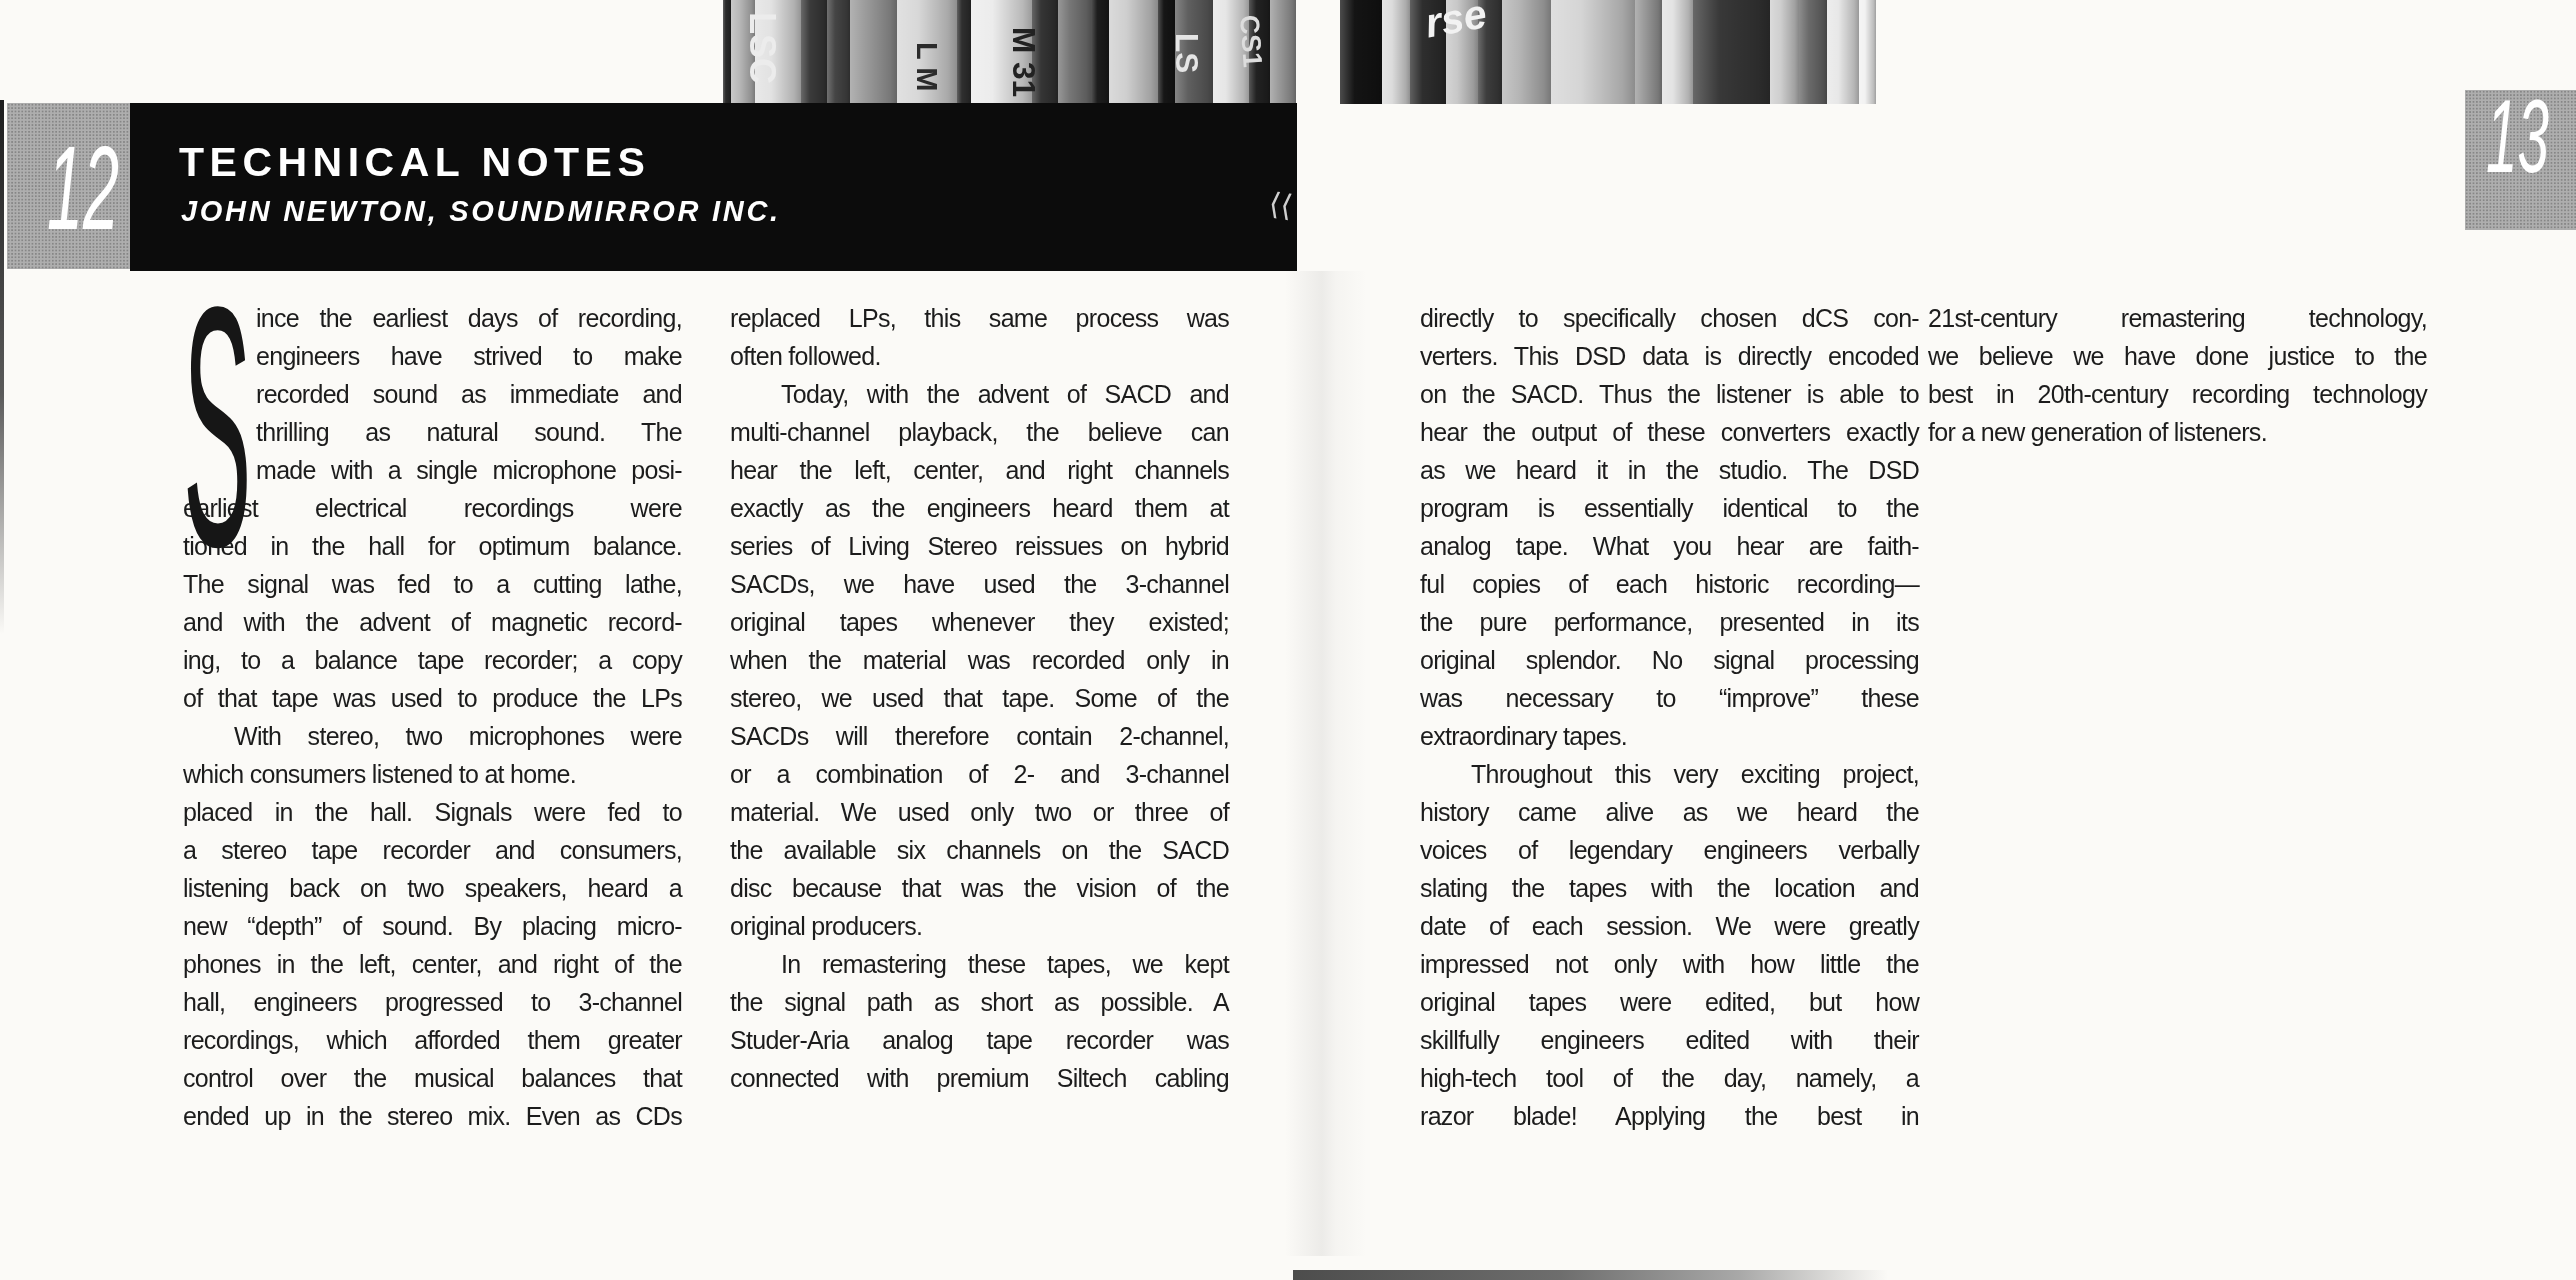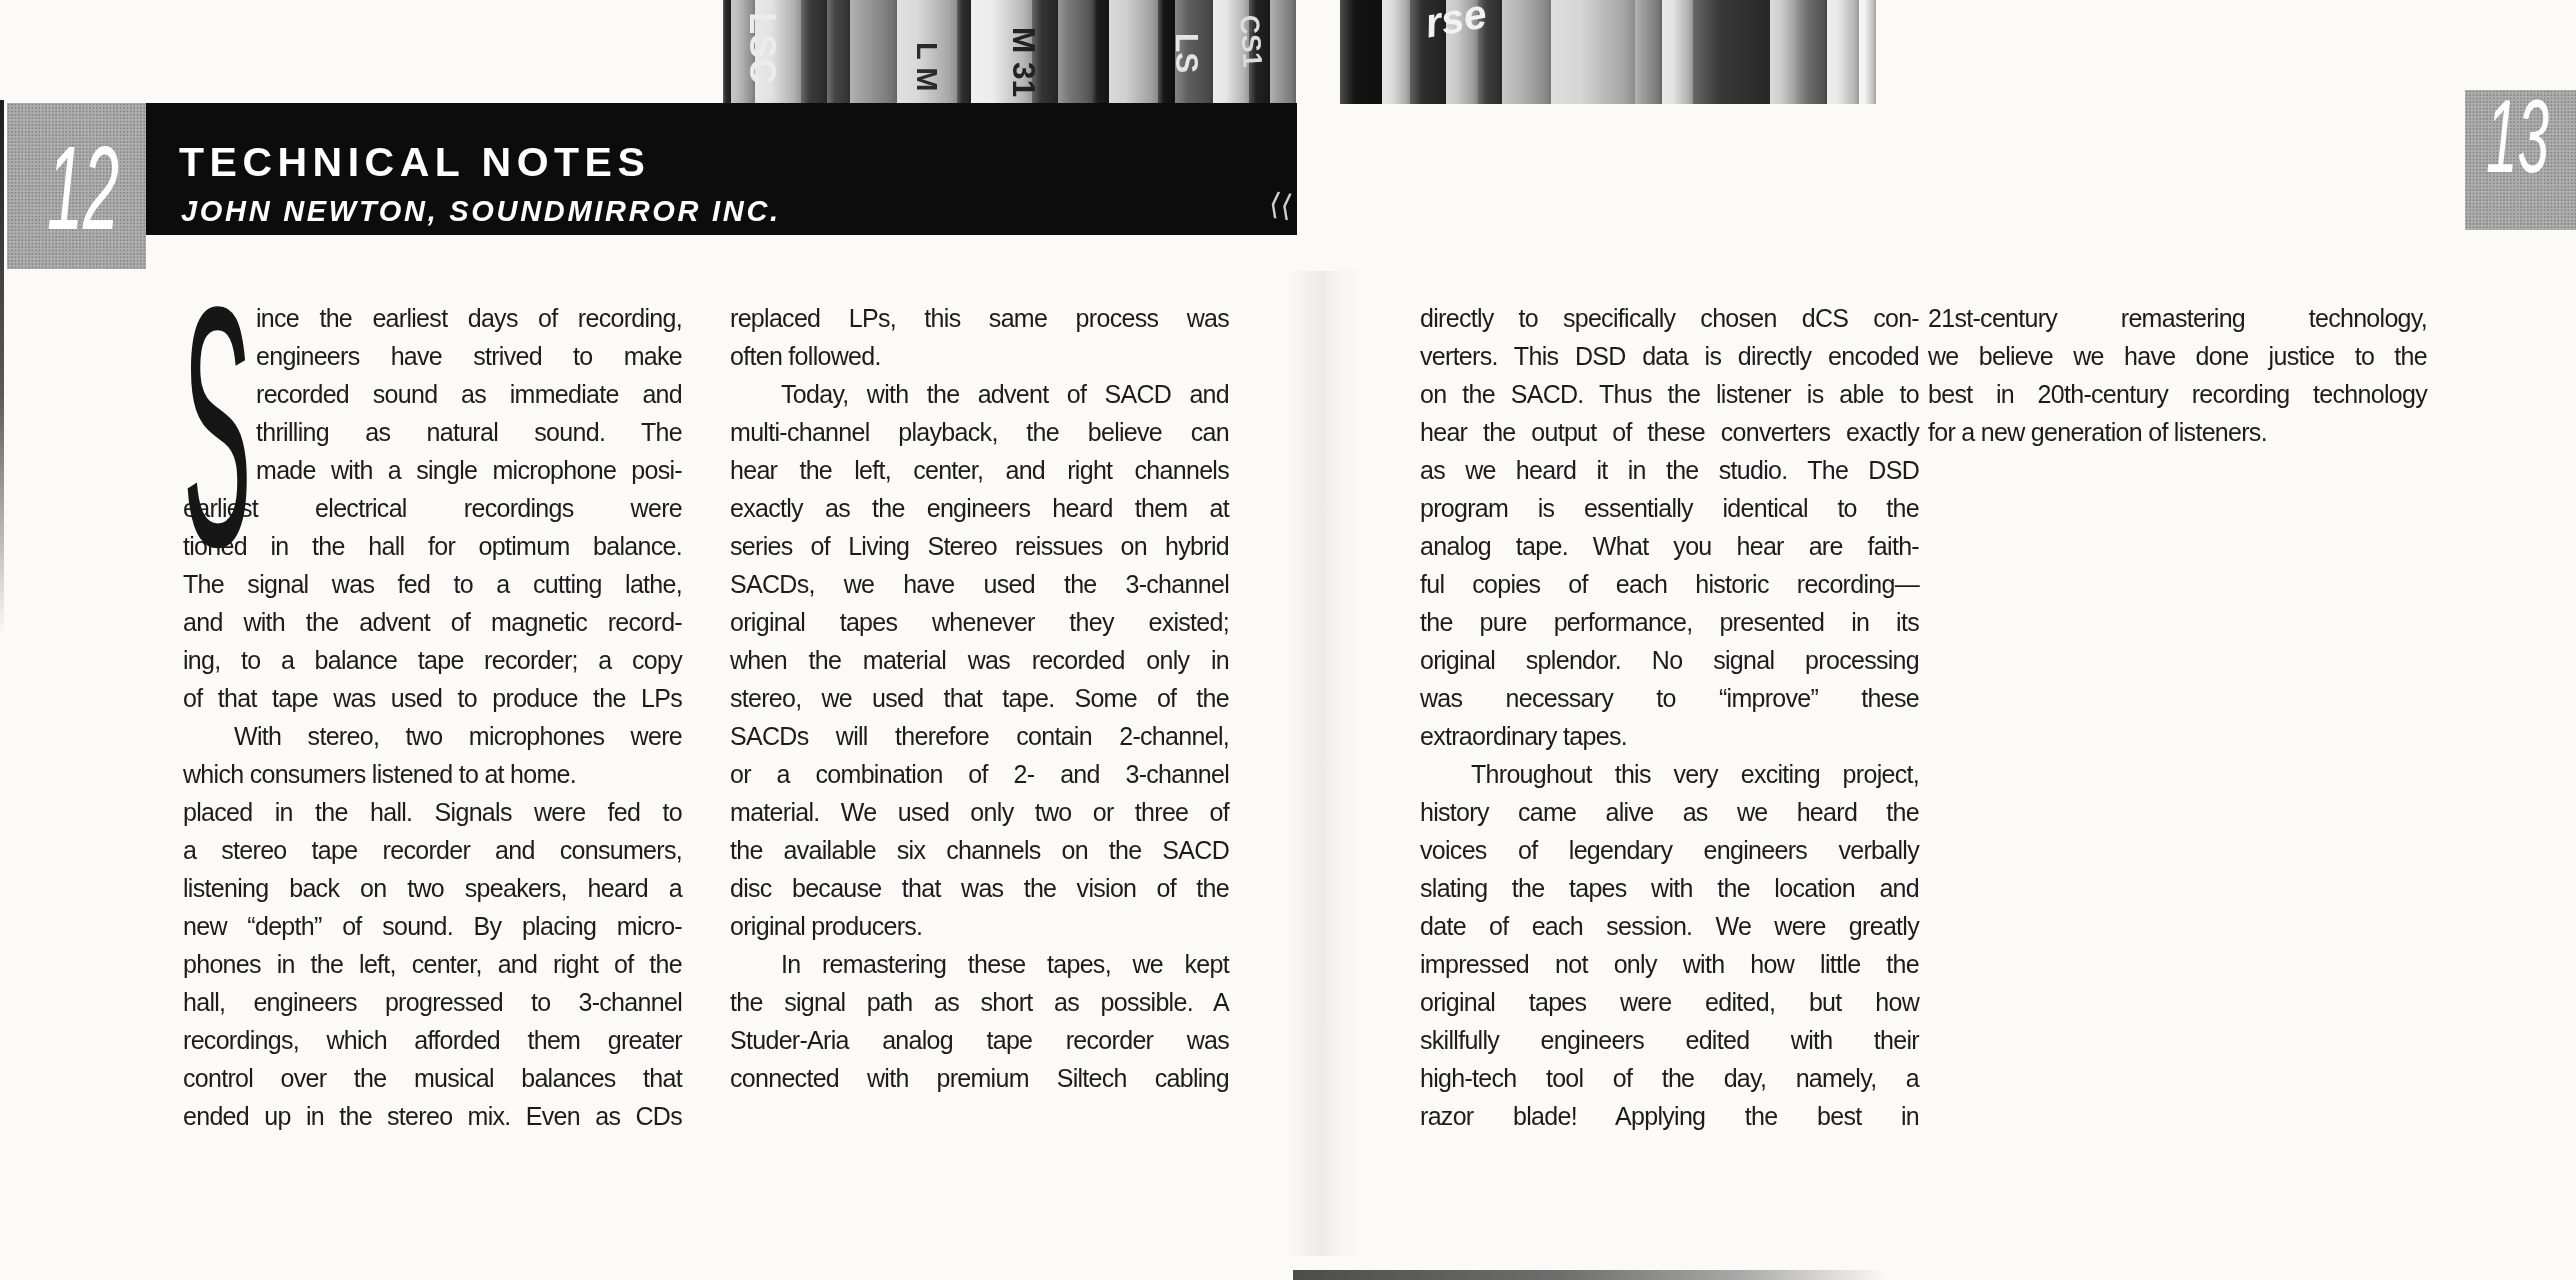--- a/index.html
+++ b/index.html
@@ -7,30 +7,30 @@
         font-family:"Liberation Sans",sans-serif;}
   
   .photo{position:absolute;top:0;height:104px;display:flex;overflow:hidden;}
   .photo-left{left:723px;width:573px;}
   .photo-right{left:1340px;width:536px;}
   .stripe{height:100%;background-color:var(--c);
           background-image:linear-gradient(to right,rgba(255,255,255,.24),rgba(255,255,255,0) 35%,rgba(0,0,0,.22) 85%,rgba(0,0,0,.34));}
   .spine-label{position:absolute;white-space:nowrap;font-weight:bold;line-height:1;
                font-family:"Liberation Sans",sans-serif;}
   
-  .band{position:absolute;left:130px;top:103px;width:1167px;height:132px;background:#0c0c0c;}
+  .band{position:absolute;left:130px;top:103px;width:1167px;height:168px;background:#0c0c0c;}
   .band .title{position:absolute;left:49px;top:36px;color:#fff;font-size:41px;font-weight:bold;
                letter-spacing:5.5px;white-space:nowrap;}
   .band .subtitle{position:absolute;left:51px;top:92px;color:#fff;font-size:29px;font-weight:bold;
                   font-style:italic;letter-spacing:2.7px;white-space:nowrap;}
   
   .pn{position:absolute;background-color:#aeaeae;
       background-image:radial-gradient(circle,#868686 26%,rgba(0,0,0,0) 32%);
       background-size:3.4px 3.4px;overflow:hidden;}
-  .pn-left{left:6.8px;top:103px;width:139px;height:166px;}
+  .pn-left{left:6.8px;top:103px;width:123px;height:166px;}
   .pn-right{left:2465px;top:90px;width:111px;height:140px;}
   .num{position:absolute;color:#ffffff;font-style:italic;line-height:1;
        transform:scaleX(.55);transform-origin:left bottom;}
   .num-12{left:40px;bottom:22px;font-size:118px;}
   .num-13{left:20.5px;bottom:42px;font-size:103px;}
   
   .col{position:absolute;top:299px;width:499px;color:#1c1c1c;
        font-size:25px;line-height:38px;letter-spacing:-0.7px;font-stretch:87.5%;}
   .ln{text-align:justify;text-align-last:justify;}
   .ln.end{text-align-last:left;}

